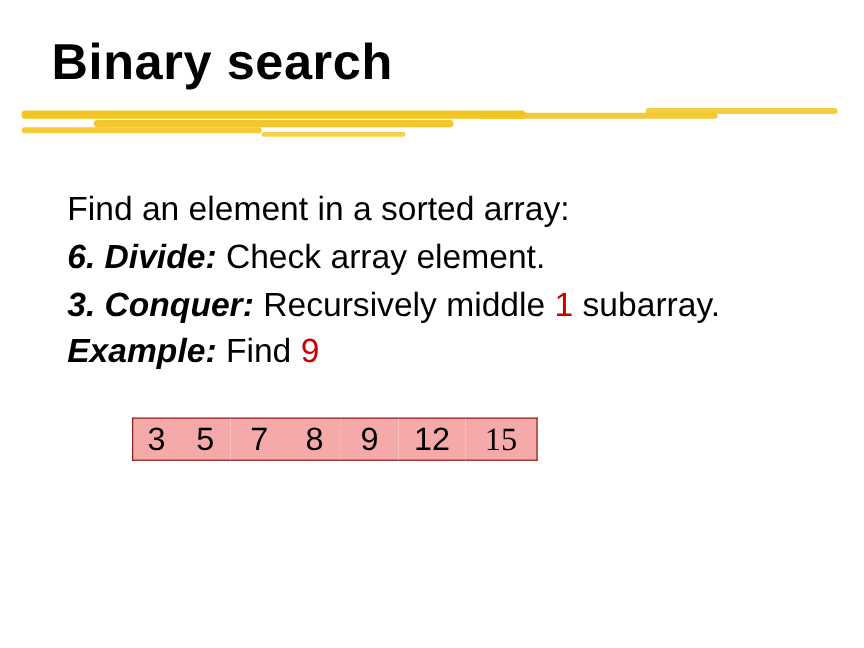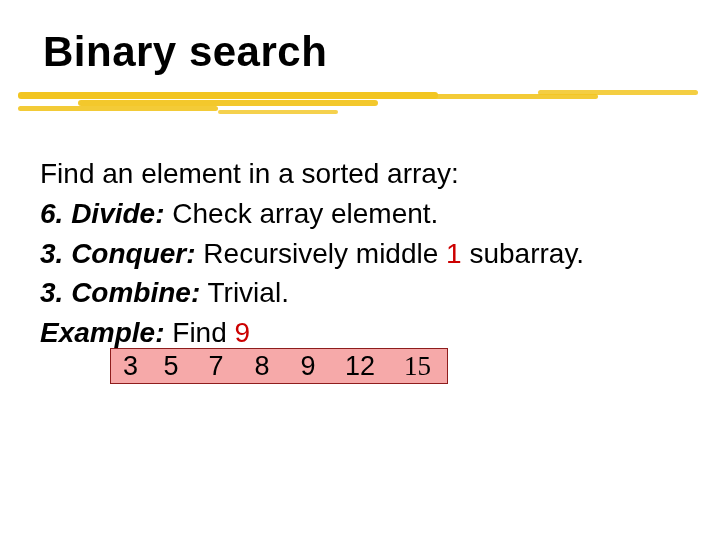--- a/index.html
+++ b/index.html
@@ -38,21 +38,21 @@
     width: 682px;
     height: 32px;
   }
   .stroke {
     position: absolute;
     border-radius: 3px;
     background: #f2c521;
   }
   .body {
     position: absolute;
-    left: 40px;
+    left: 56px;
     top: 154px;
     width: 640px;
     font-size: 28px;
     line-height: 1.42;
   }
   .line {
     white-space: nowrap;
   }
   .bi {
     font-weight: 700;
@@ -108,23 +108,20 @@
 
   <div class="body">
     <div class="line">Find an element in a sorted array:</div>
     <div class="line">
       <span class="bi">6. Divide:</span><span> Check array element.</span>
     </div>
     <div class="line">
       <span class="bi">3. Conquer:</span><span> Recursively middle </span><span class="red">1</span><span> subarray.</span>
     </div>
     <div class="line">
-      <span class="bi">3. Combine:</span><span> Trivial.</span>
-    </div>
-    <div class="line">
       <span class="bi">Example:</span><span> Find </span><span class="red">9</span>
     </div>
   </div>
 
   <div class="array-row">
     <div class="array-box cell-0">3</div>
     <div class="array-box cell-1">5</div>
     <div class="array-box cell-2">7</div>
     <div class="array-box cell-3">8</div>
     <div class="array-box cell-4">9</div>

